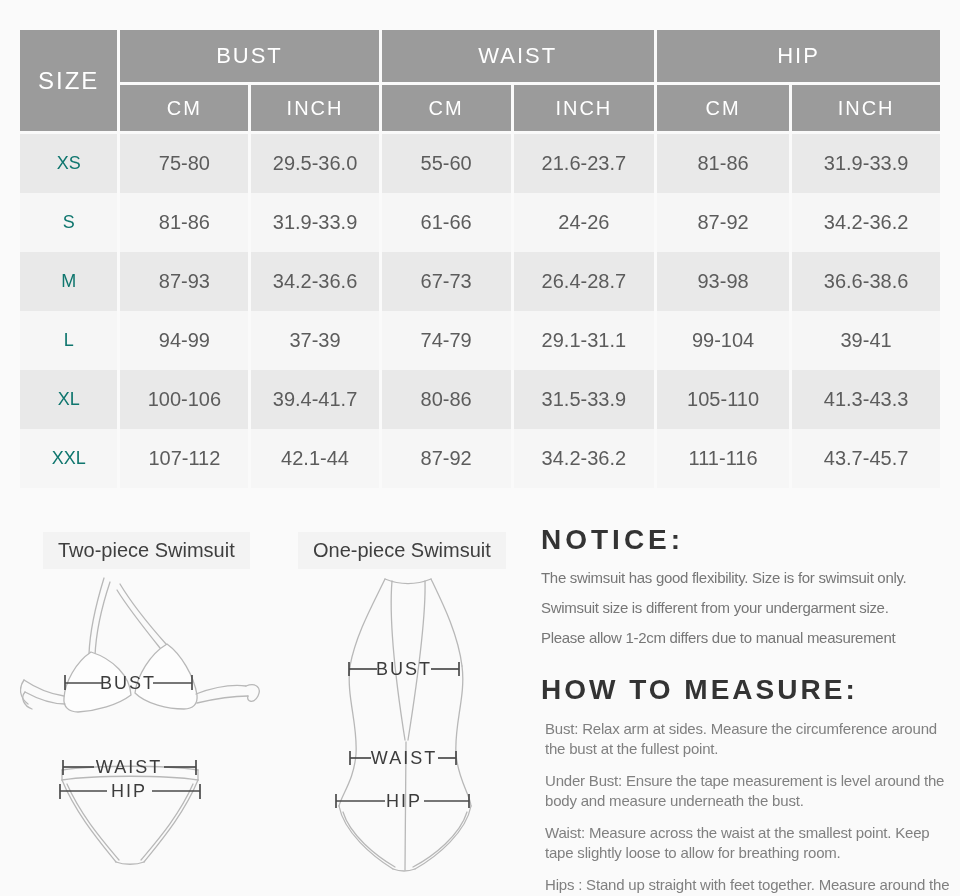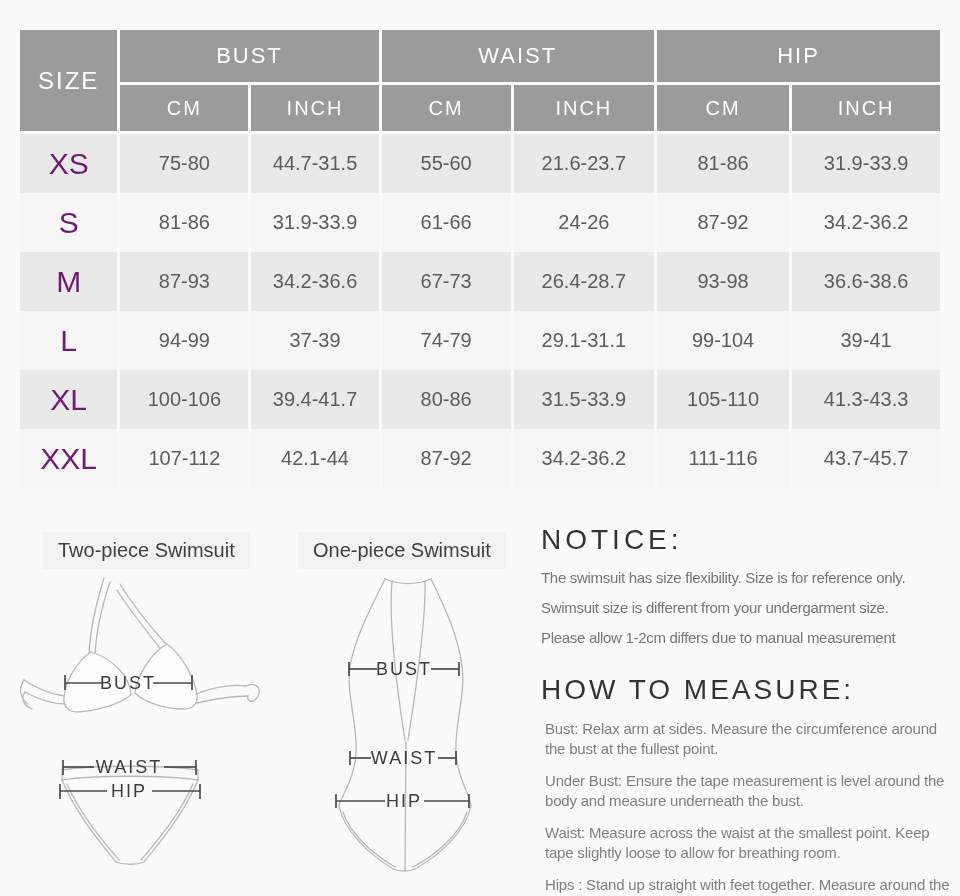--- a/index.html
+++ b/index.html
@@ -27,42 +27,42 @@
     border-left:3px solid var(--page-bg);border-bottom:3px solid var(--page-bg);
   }
   .size-table thead tr:nth-child(1) th{height:50px;}
   .size-table thead tr:nth-child(2) th{height:44px;font-size:20px;}
   .size-table th.corner{border-left:none;font-size:24px;}
   .size-table td{
     height:57px;text-align:center;vertical-align:middle;
     font-size:20px;color:var(--cell-text);
     border-left:3px solid var(--page-bg);
   }
-  .size-table td:first-child{border-left:none;font-size:30px;color:#701a75;}
+  .size-table td:first-child{border-left:none;font-size:18px;color:#0f766e;}
   .size-table tr.odd td{background:var(--row-odd);}
   .size-table tr.even td{background:var(--row-even);}
 
   
   .illus-label{
     position:absolute;display:inline-block;background:#f3f3f3;color:#3f3f3f;
     font-size:20px;line-height:37px;height:37px;padding:0 15px;white-space:nowrap;
   }
   #two-piece-label{left:43px;top:532px;}
   #one-piece-label{left:298px;top:532px;}
   .illus-svg{position:absolute;}
   #two-piece-svg{left:20px;top:576px;}
   #one-piece-svg{left:292px;top:572px;}
   .garment{fill:none;stroke:var(--outline);stroke-width:1.3;stroke-linecap:round;}
   .garment-fill{fill:#fdfdfd;stroke:var(--outline);stroke-width:1.3;}
   .mline{stroke:var(--measure);stroke-width:1.7;fill:none;}
   .mtext{fill:#3c3c3c;font-size:18px;letter-spacing:2px;font-family:"Liberation Sans",sans-serif;}
 
   .text-col{position:absolute;left:541px;top:524px;width:412px;}
   .sec-heading{
-    margin:0;font-size:28px;font-weight:400;color:#333333;letter-spacing:4px;
+    margin:0;font-size:28px;font-weight:700;color:#333333;letter-spacing:4px;
   }
   .notice-line{
     margin:13px 0 0 0;font-size:15px;color:#767676;letter-spacing:-0.3px;white-space:nowrap;
   }
   .measure-heading{margin-top:28px;letter-spacing:3px;}
   .measure-par{
     margin:13px 0 0 4px;font-size:15px;color:#808080;line-height:1.3;letter-spacing:-0.2px;
   }
 </style>
 </head>
@@ -93,21 +93,21 @@
         <th>CM</th>
         <th>INCH</th>
         <th>CM</th>
         <th>INCH</th>
       </tr>
     </thead>
     <tbody>
         <tr class="odd">
           <td>XS</td>
           <td>75-80</td>
-          <td>44.7-31.5</td>
+          <td>29.5-36.0</td>
           <td>55-60</td>
           <td>21.6-23.7</td>
           <td>81-86</td>
           <td>31.9-33.9</td>
         </tr>
         <tr class="even">
           <td>S</td>
           <td>81-86</td>
           <td>31.9-33.9</td>
           <td>61-66</td>
@@ -240,21 +240,21 @@
 
     <path class="mline" d="M44,222 L44,236"></path>
     <path class="mline" d="M177,222 L177,236"></path>
     <path class="mline" d="M44,229 L93,229"></path>
     <path class="mline" d="M132,229 L177,229"></path>
     <text class="mtext" x="112" y="235" text-anchor="middle">HIP</text>
   </svg>
 
   <div class="text-col">
     <h2 class="sec-heading">NOTICE:</h2>
-    <p class="notice-line">The swimsuit has size flexibility. Size is for reference only.</p>
+    <p class="notice-line">The swimsuit has good flexibility. Size is for swimsuit only.</p>
     <p class="notice-line">Swimsuit size is different from your undergarment size.</p>
     <p class="notice-line">Please allow 1-2cm differs due to manual measurement</p>
 
     <h2 class="sec-heading measure-heading">HOW TO MEASURE:</h2>
     <p class="measure-par">Bust: Relax arm at sides. Measure the circumference around the bust at the fullest point.</p>
     <p class="measure-par">Under Bust: Ensure the tape measurement is level around the body and measure underneath the bust.</p>
     <p class="measure-par">Waist: Measure across the waist at the smallest point. Keep tape slightly loose to allow for breathing room.</p>
     <p class="measure-par">Hips : Stand up straight with feet together. Measure around the widest part of the hips.</p>
   </div>
 

